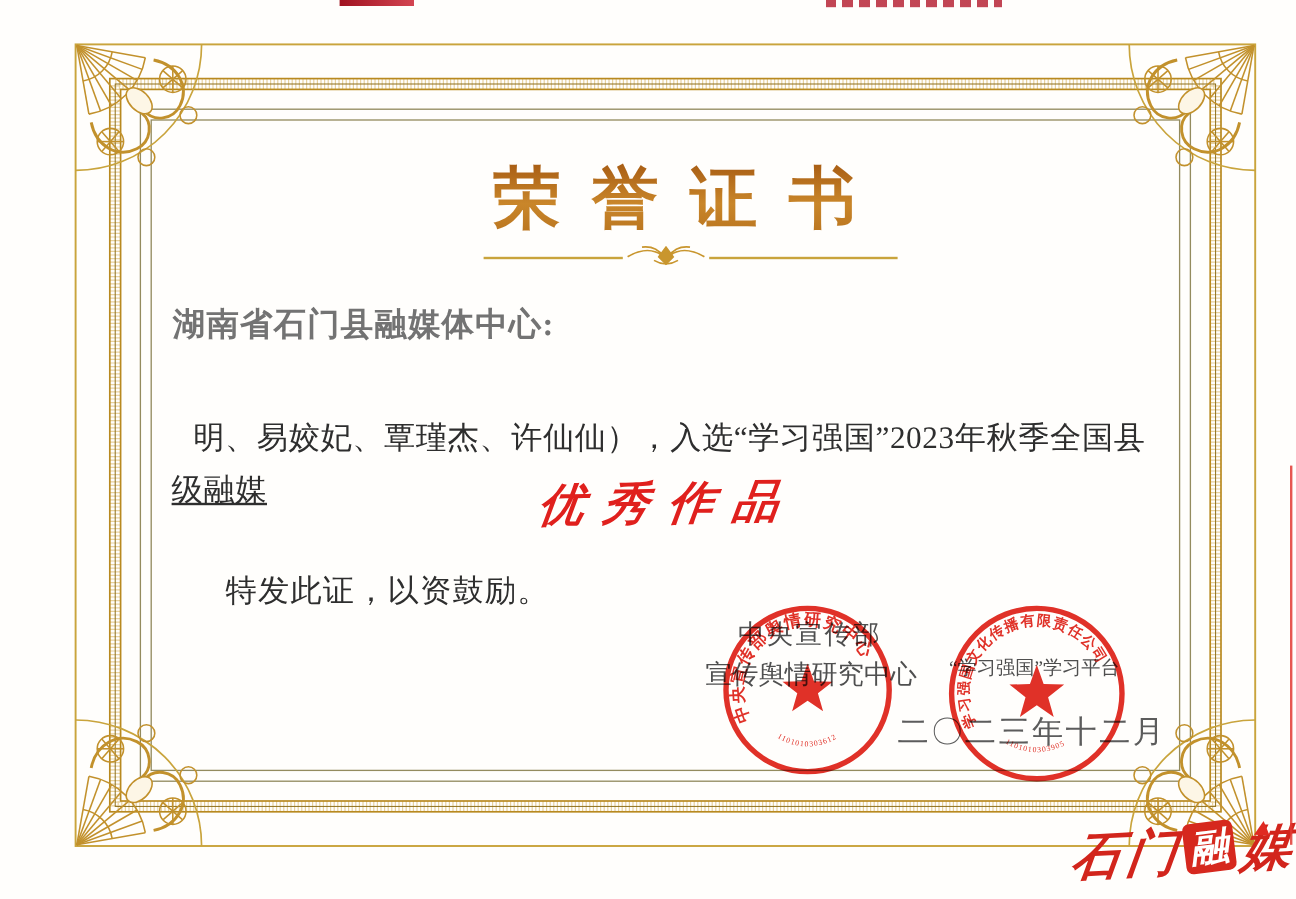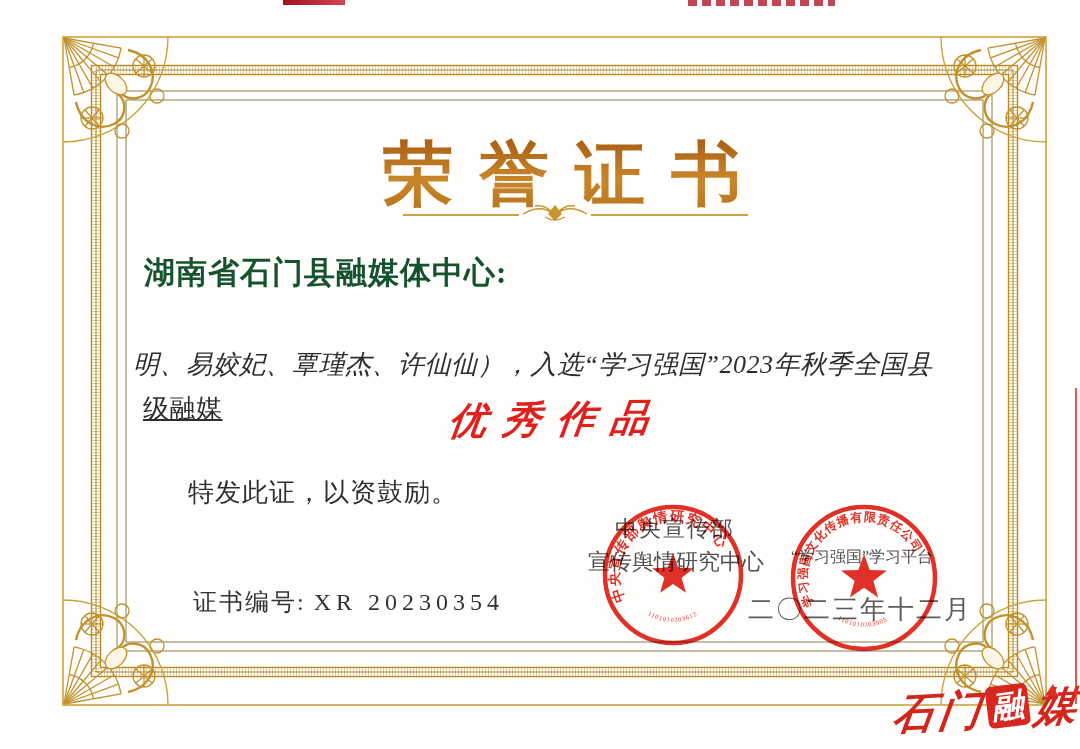--- a/index.html
+++ b/index.html
@@ -6,30 +6,30 @@
   body { background:#ffffff; font-family:"Liberation Serif","DejaVu Serif",serif; }
   #stage { position:relative; width:1080px; height:749px; background:#fffefc; overflow:hidden; }
 
   
   #frame-svg { position:absolute; left:0; top:0; z-index:1; }
 
   
   .abs { position:absolute; z-index:2; }
   #cert-title {
     left:135px; top:128px; width:880px; text-align:center;
-    font-size:70px; font-weight:bold; letter-spacing:26px;
+    font-size:56px; font-weight:bold; letter-spacing:26px;
     color:#b96f1e;
     background:linear-gradient(180deg,#a85d14 10%, #c9862a 55%, #b46f1c 100%);
     -webkit-background-clip:text; background-clip:text;text-decoration:underline; -webkit-text-fill-color:transparent;
   }
   .divider-line { position:absolute; z-index:2; border-top:2px solid #c9a43c; height:0; }
-  #recipient { left:144px; top:252px; font-size:31px; font-weight:bold; color:#14532d; letter-spacing:1px; }
+  #recipient { left:144px; top:252px; font-size:27px; font-weight:bold; color:#737373; letter-spacing:1px; }
   .body-line { color:#2e2e2e; font-size:26px; letter-spacing:0.5px; white-space:nowrap; }
   #body-line1 { left:193px; top:303px; }
-  #body-line2 { left:133px; top:347px;font-style:italic; }
+  #body-line2 { left:161px; top:347px; }
   #body-line3 { left:143px; top:391px;text-decoration:underline; }
   #award-text {
     left:157px; top:394px; width:800px; text-align:center;
     font-size:38px; font-weight:bold; font-style:italic; letter-spacing:16px;
     color:#e0201d; transform:skewX(-8deg) rotate(-1deg);
   }
   #closing { left:188px; top:475px; font-size:26px; color:#2e2e2e; letter-spacing:1px;text-align:right; }
   #serial-line { left:193px; top:586px; font-size:24px; color:#333; letter-spacing:2px; }
   #serial-line .num { letter-spacing:5px; font-family:"Liberation Serif","DejaVu Serif",serif; }
 
@@ -140,24 +140,20 @@
 
   <div id="recipient" class="abs">湖南省石门县融媒体中心:</div>
 
   <div id="body-line2" class="abs body-line">明、易姣妃、覃瑾杰、许仙仙），入选“学习强国”2023年秋季全国县</div>
   <div id="body-line3" class="abs body-line">级融媒</div>
 
   <div id="award-text" class="abs">优秀作品</div>
 
   <div id="closing" class="abs">特发此证，以资鼓励。</div>
 
-  <div id="serial-line" class="abs">
-    <span>证书编号:</span>
-    <span class="num">XR 20230354</span>
-  </div>
 
   <div id="issuer-left-1" class="issuer">中央宣传部</div>
   <div id="issuer-left-2" class="issuer">宣传舆情研究中心</div>
   <div id="issuer-right-1" class="issuer">“学习强国”学习平台</div>
   <div id="date-line" class="issuer">二〇二三年十二月</div>
 
   <svg id="seal-left" class="seal" width="150" height="150" viewBox="0 0 150 150">
     <circle cx="75" cy="75" r="68" fill="none" stroke="#e03128" stroke-width="4.5"></circle>
     <path id="ringL" d="M 28.2 102 A 54 54 0 1 1 121.8 48" fill="none"></path>
     <text fill="#e03128" font-size="14" letter-spacing="1.4" font-weight="bold" font-family="'Liberation Serif',serif">

